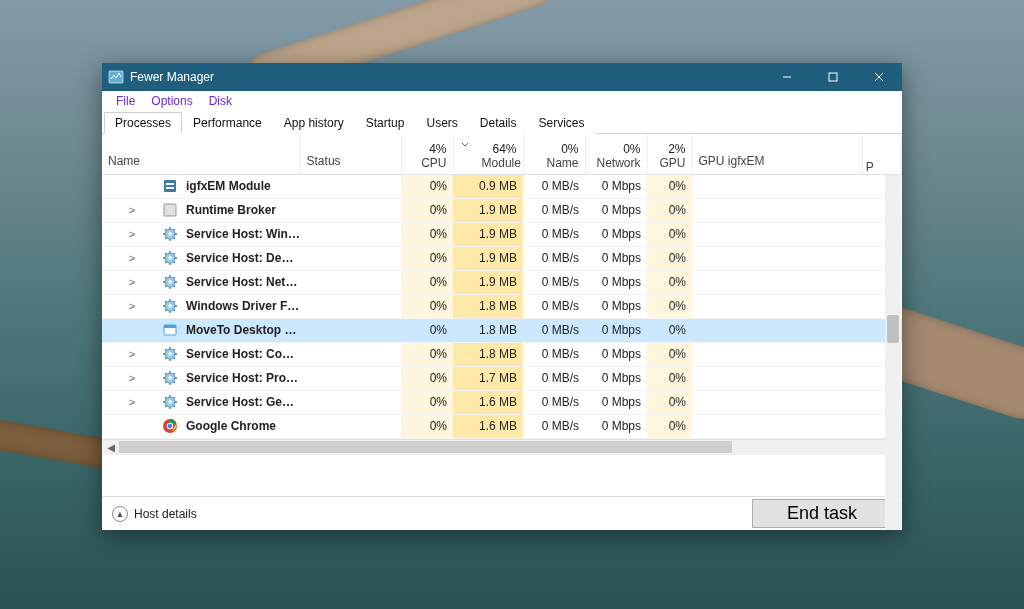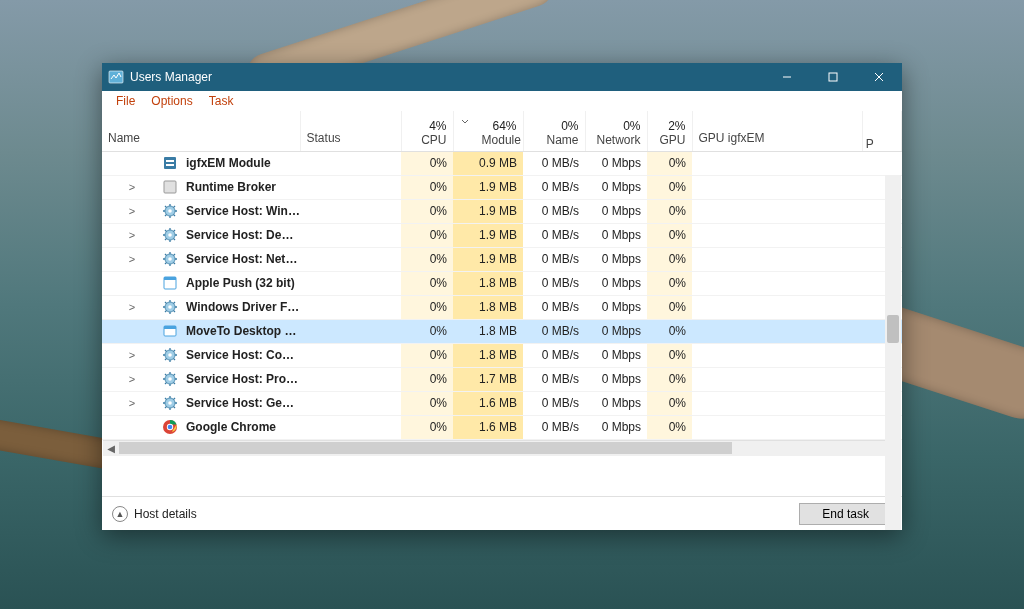--- a/index.html
+++ b/index.html
@@ -57,21 +57,21 @@
     color: #fff;
   }
   .win-btn svg { width: 10px; height: 10px; stroke: #fff; stroke-width: 1; fill: none; }
   
   .menubar {
     height: 20px;
     display: flex;
     align-items: center;
     padding: 0 6px;
     font-size: 12px;
-    color: #c2410c;
+    color: #6d28d9;
     background: #fff;
   }
   .menubar span { padding: 2px 8px; }
   
   .tabs {
     display: flex;
     border-bottom: 1px solid #d0d0d0;
     font-size: 12px;
     padding-left: 2px;
     background: #fff;
@@ -173,43 +173,43 @@
   }
   .fewer {
     display:flex; align-items:center; gap:6px; color:#222; font-size:12px;
   }
   .fewer .circ {
     width:16px; height:16px; border:1px solid #888; border-radius:50%;
     display:flex; align-items:center; justify-content:center; font-size:9px; color:#555;
   }
   .footer .spacer{flex:1;}
   .end-task {
-    padding: 3px 22px;
+    padding: 3px 34px;
     background:#e1e1e1;
     border:1px solid #adadad;
-    font-size:12px;
+    font-size:18px;
   }
 </style>
 </head>
 <body>
 
 <div class="branch b1"></div>
 <div class="branch b2"></div>
 <div class="branch b3"></div>
 
 <div class="window">
 
   <div class="titlebar">
     <span class="app-icon">
       <svg viewBox="0 0 16 16">
           <rect x="1" y="2" width="14" height="12" rx="1" fill="#5fb0d8" stroke="#fff" stroke-width="0.6"></rect>
           <polyline points="3,10 6,6 8,9 11,4 13,8" fill="none" stroke="#fff" stroke-width="1"></polyline>
         </svg>
     </span>
-    <span class="title">Users Manager</span>
+    <span class="title">Fewer Manager</span>
     <span class="spacer"></span>
     <span class="win-btn">
         <svg viewBox="0 0 10 10">
           <line x1="1" y1="5" x2="9" y2="5"></line>
         </svg>
       </span>
     <span class="win-btn">
         <svg viewBox="0 0 10 10">
           <rect x="1" y="1" width="8" height="8"></rect>
         </svg>
@@ -218,23 +218,32 @@
         <svg viewBox="0 0 10 10">
           <line x1="1" y1="1" x2="9" y2="9"></line>
           <line x1="9" y1="1" x2="1" y2="9"></line>
         </svg>
       </span>
   </div>
 
   <div class="menubar">
     <span>File</span>
     <span>Options</span>
-    <span>Task</span>
+    <span>Disk</span>
   </div>
 
+  <div class="tabs">
+    <div class="tab active">Processes</div>
+    <div class="tab">Performance</div>
+    <div class="tab">App history</div>
+    <div class="tab">Startup</div>
+    <div class="tab">Users</div>
+    <div class="tab">Details</div>
+    <div class="tab">Services</div>
+  </div>
 
   <div class="grid-wrap">
     <table>
       <colgroup>
         <col class="expand">
           <col class="icon">
           <col class="name">
         <col class="status">
         <col class="cpu">
           <col class="mem">
@@ -380,36 +389,20 @@
             <td></td>
             <td class="num heat-cpu">0%</td>
             <td class="num heat-mem">1.9 MB</td>
             <td class="num ">0 MB/s</td>
             <td class="num ">0 Mbps</td>
             <td class="num heat-gpu">0%</td>
             <td></td>
             <td></td>
           </tr>
           <tr>
-            <td class="expand-cell"></td>
-            <td><span class="row-icon"><svg viewBox="0 0 16 16">
-                  <rect x="2" y="2" width="12" height="12" rx="1" fill="#fff" stroke="#4aa3df" stroke-width="1"></rect>
-                  <rect x="2" y="2" width="12" height="3" fill="#4aa3df"></rect>
-                </svg></span></td>
-            <td class="name-cell">Apple Push (32 bit)</td>
-            <td></td>
-            <td class="num heat-cpu">0%</td>
-            <td class="num heat-mem">1.8 MB</td>
-            <td class="num ">0 MB/s</td>
-            <td class="num ">0 Mbps</td>
-            <td class="num heat-gpu">0%</td>
-            <td></td>
-            <td></td>
-          </tr>
-          <tr>
             <td class="expand-cell">&gt;</td>
             <td><span class="row-icon"><svg viewBox="0 0 16 16">
                   <circle cx="8" cy="8" r="5" fill="#9fcde6" stroke="#3a7ca5" stroke-width="0.8"></circle>
                   <circle cx="8" cy="8" r="1.8" fill="#fff"></circle>
                   <g stroke="#3a7ca5" stroke-width="1.3">
                     <line x1="8" y1="1" x2="8" y2="3"></line>
                     <line x1="8" y1="13" x2="8" y2="15"></line>
                     <line x1="1" y1="8" x2="3" y2="8"></line>
                     <line x1="13" y1="8" x2="15" y2="8"></line>
                     <line x1="3" y1="3" x2="4.5" y2="4.5"></line>

